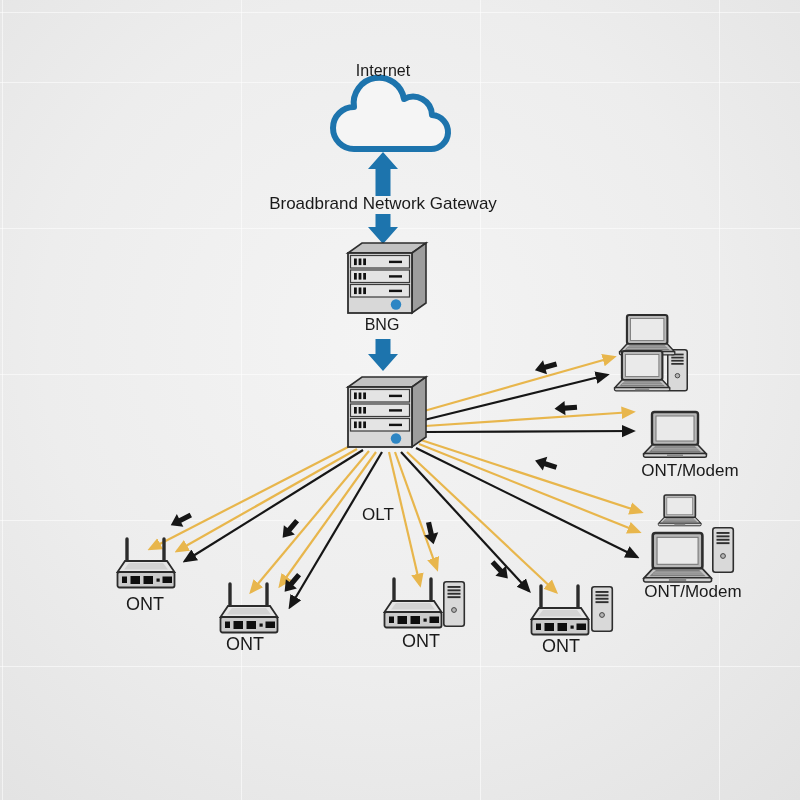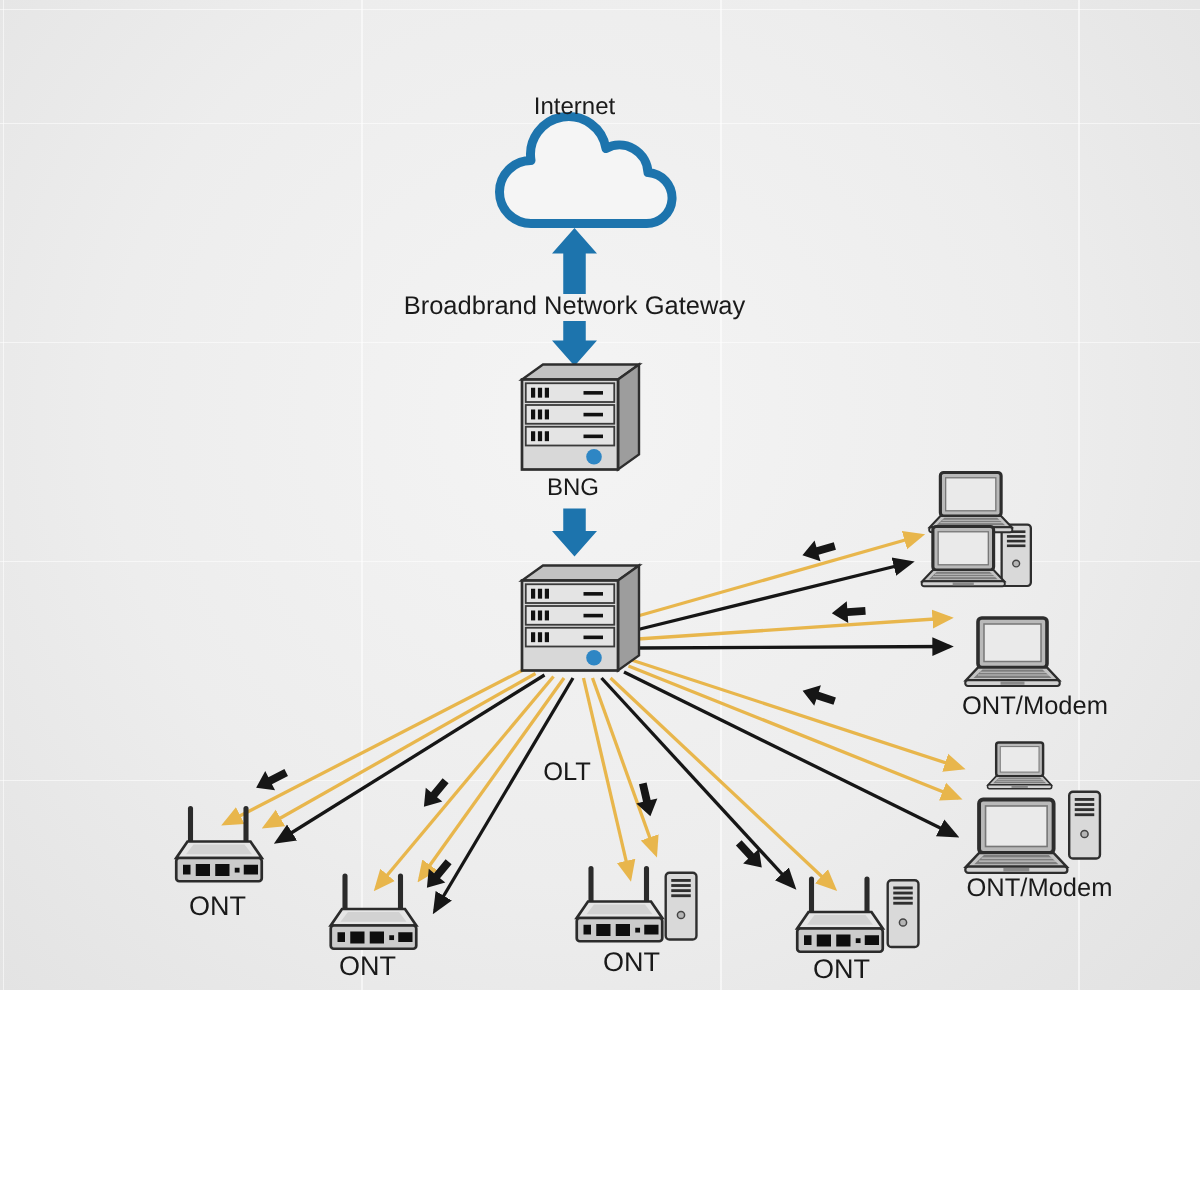--- a/index.html
+++ b/index.html
@@ -1,18 +1,18 @@
 <!DOCTYPE html>
 <html><head>
 <meta charset="utf-8">
 <style>
   html,body{margin:0;padding:0;}
   body{width:800px;height:800px;overflow:hidden;font-family:"Liberation Sans",sans-serif;}
   .stage{
-    position:relative;width:800px;height:660px;
+    position:relative;width:800px;height:800px;
     background-image:
       repeating-linear-gradient(to right, rgba(255,255,255,0.55) 0 1px, transparent 1px 239px),
       repeating-linear-gradient(to bottom, rgba(255,255,255,0.55) 0 1px, transparent 1px 146px),
       radial-gradient(circle at 48% 42%, #f4f4f4 0%, #ededed 55%, #e2e2e2 100%);
     background-position: 2px 0, 0 82px, 0 0;
   }
   svg{position:absolute;left:0;top:0;}
   text{font-family:"Liberation Sans",sans-serif;fill:#1a1a1a;}
   .lbl-internet{font-size:16px;}
   .lbl-gateway{font-size:17px;}

